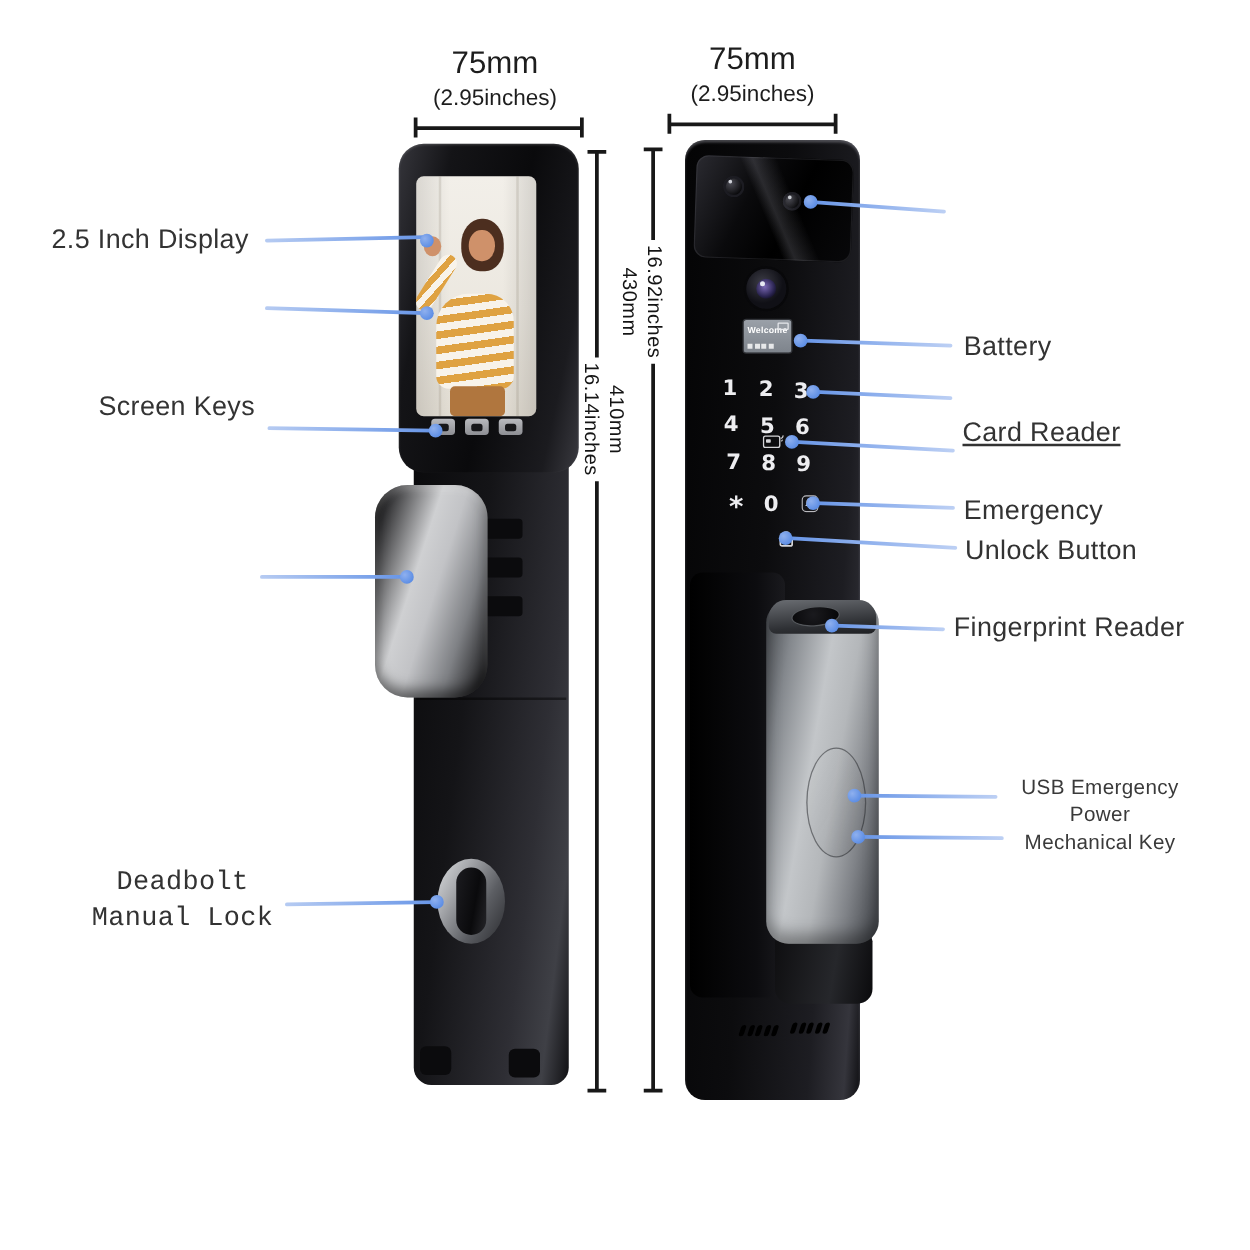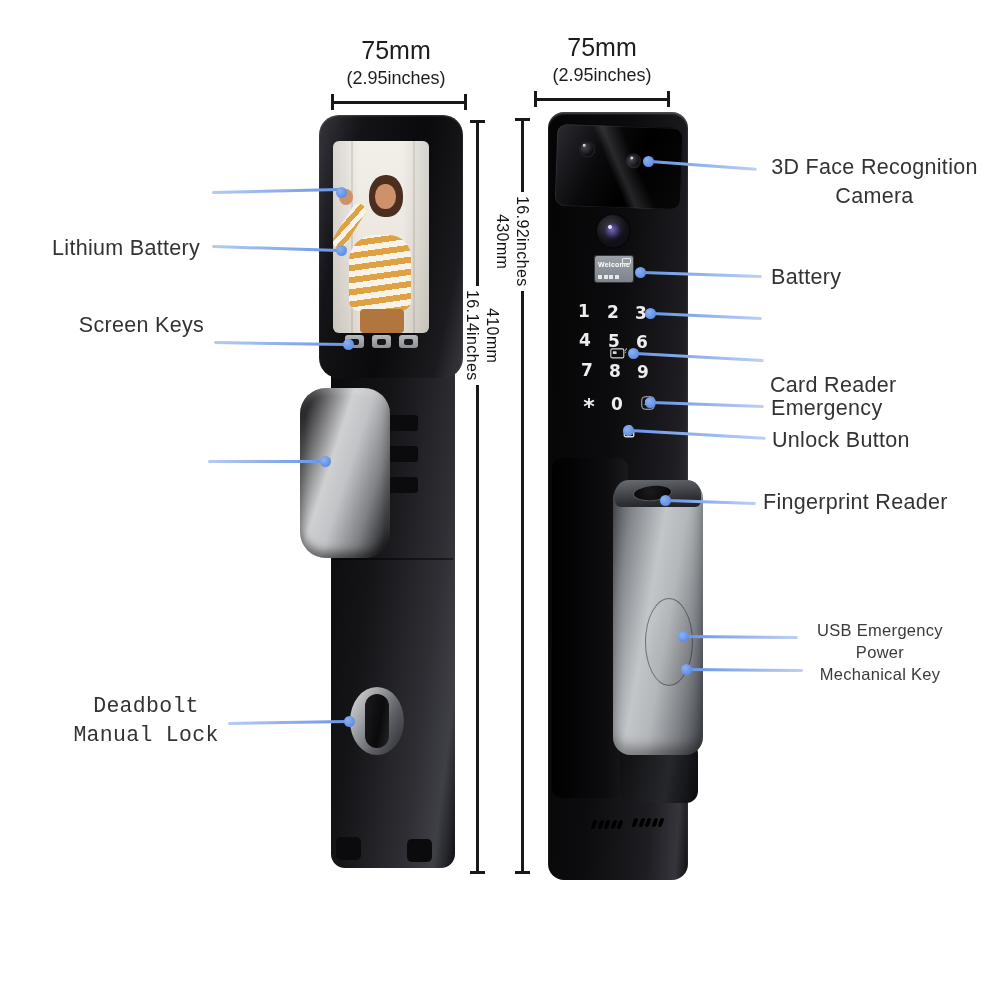--- a/index.html
+++ b/index.html
@@ -135,29 +135,27 @@
 
   <div class="vtext" style="left:492px;top:192px;">
     <span>430mm</span>
     <span>16.92inches</span>
   </div>
   <div class="vtext" style="left:462px;top:286px;">
     <span>16.14inches</span>
     <span>410mm</span>
   </div>
 
-  <div class="callout ta-r" style="right:800px;top:234px;">Lithium Battery</div>
+  <div class="callout ta-r" style="right:801px;top:177px;">2.5 Inch Display</div>
   <div class="callout ta-r" style="right:796px;top:311px;">Screen Keys</div>
   <div class="callout ta-c" style="left:45px;top:692px;width:202px;font-family:Liberation Mono, monospace;">Deadbolt
 Manual Lock</div>
 
-  <div class="callout ta-c" style="left:757px;top:153px;width:235px;">3D Face Recognition
-Camera</div>
   <div class="callout" style="left:771px;top:263px;">Battery</div>
-  <div class="callout" style="left:770px;top:371px;">Card Reader</div>
+  <div class="callout" style="left:770px;top:332px;text-decoration:underline;">Card Reader</div>
   <div class="callout" style="left:771px;top:394px;">Emergency</div>
   <div class="callout" style="left:772px;top:426px;">Unlock Button</div>
   <div class="callout small ta-c" style="left:790px;top:619px;width:180px;">USB Emergency
 Power
 Mechanical Key</div>
   <div class="callout" style="left:763px;top:488px;">Fingerprint Reader</div>
 
   <div class="lead fromL" style="left:212px;top:191px;width:129px;transform:rotate(-1.3deg);"></div>
   <div class="dot" style="left:336px;top:187px;"></div>
   <div class="lead fromL" style="left:212px;top:245px;width:129px;transform:rotate(1.8deg);"></div>

